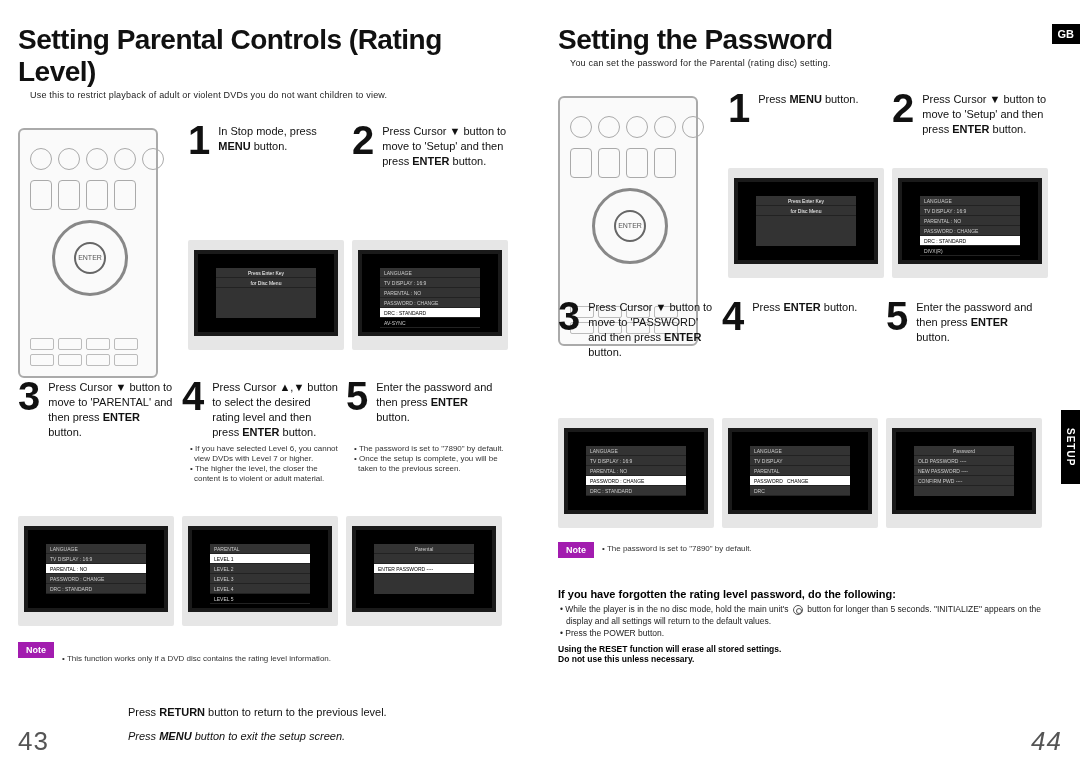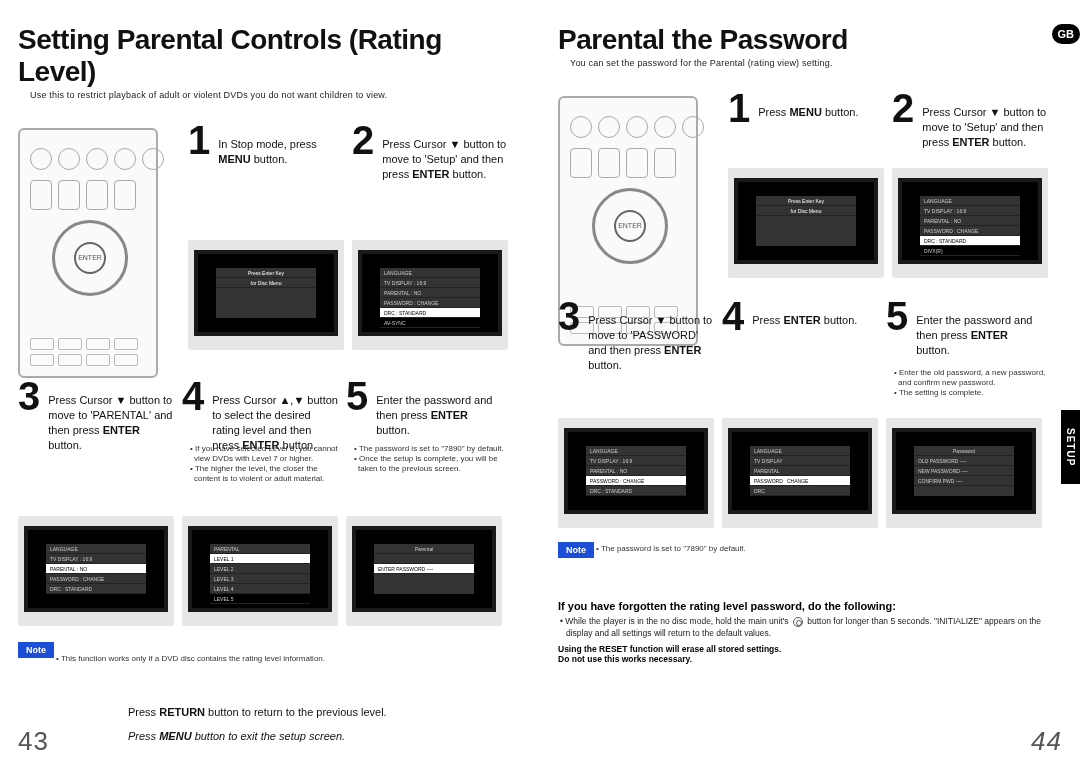--- a/index.html
+++ b/index.html
@@ -2,52 +2,52 @@
 <html><head>
 <meta charset="utf-8">
 <style>
   * { margin: 0; padding: 0; box-sizing: border-box; }
   body { font-family: Arial, Helvetica, sans-serif; background: #fff; width: 1080px; height: 763px; position: relative; overflow: hidden; }
   .page { display: flex; width: 100%; height: 100%; }
   .col { width: 50%; padding: 24px 18px 10px 18px; position: relative; }
   .col.right { border-left: 0; }
   .heading { font-size: 28px; font-weight: bold; color: #111; letter-spacing: -0.5px; }
   .subheading { font-size: 9px; color: #222; margin-top: 2px; letter-spacing: 0.2px; margin-left: 12px; }
-  .region-label { position: absolute; top: 24px; right: 0; background: #000; color: #fff; font-weight: bold; font-size: 11px; padding: 4px 6px; border-radius: 10px; }
+  .region-label { position: absolute; top: 24px; right: 0; background: #000; color: #fff; font-weight: bold; font-size: 11px; padding: 4px 6px; }
   .layout { position: relative; }
   .remote { width: 140px; height: 250px; border: 2px solid #aaa; border-radius: 6px; margin-top: 16px; background: #fafafa; position: relative; }
   .remote .ring { position:absolute; top:90px; left:32px; width:76px; height:76px; border:3px solid #888; border-radius:50%; }
   .remote .enter { position:absolute; top:112px; left:54px; width:32px; height:32px; border:2px solid #666; border-radius:50%; font-size:7px; text-align:center; line-height:28px; color:#555; }
   .remote .btnrow { position:absolute; top:18px; left:10px; display:flex; gap:6px; }
   .remote .btnrow span { width:22px; height:22px; border:1.5px solid #aaa; border-radius:50%; display:block; }
   .remote .btnrow2 { position:absolute; top:50px; left:10px; display:flex; gap:6px; }
   .remote .btnrow2 span { width:22px; height:30px; border:1.5px solid #aaa; border-radius:4px; display:block; }
   .remote .bottom { position:absolute; bottom:10px; left:10px; right:10px; display:flex; flex-wrap:wrap; gap:4px; }
   .remote .bottom span { width:24px; height:12px; border:1px solid #bbb; border-radius:2px; }
   .stepbox { display: flex; gap: 8px; width: 156px; }
   .stepnum { font-size: 40px; font-weight: bold; color: #111; line-height: 1; }
-  .steptext { font-size: 11px; color: #111; line-height: 1.35; padding-top: 4px; margin-top: 13px; }
+  .steptext { font-size: 11px; color: #111; line-height: 1.35; padding-top: 4px; }
   .steptext b { font-weight: bold; }
   .screen { width: 156px; height: 110px; background: #1a1a1a; border: 6px solid #e6e6e6; border-top-width: 10px; border-bottom-width: 14px; border-radius: 2px; position: relative; }
   .screen .inner { position:absolute; inset:4px; background:#000; }
   .screen .menu { position:absolute; top:14px; left:18px; right:18px; bottom:14px; background:#333; }
   .screen .menurow { height:10px; border-bottom:1px solid #222; font-size:5px; color:#ccc; padding:2px 4px; white-space:nowrap; overflow:hidden; }
   .screen .hl { background:#fff; color:#000; }
   .notes { font-size: 8px; color: #333; line-height: 1.25; }
   .notes li { list-style: none; padding-left: 6px; text-indent: -4px; }
   .notes li::before { content: "• "; }
-  .note-pill { display: inline-block; background: #1d4ed8; color: #fff; font-size: 9px; font-weight: bold; padding: 3px 8px; margin-right: 0; vertical-align: top; }
+  .note-pill { display: inline-block; background: #a21caf; color: #fff; font-size: 9px; font-weight: bold; padding: 3px 8px; margin-right: 6px; vertical-align: top; }
   .foot-line { font-size: 11px; color: #111; margin-top: 10px; }
   .foot-line b { font-weight: bold; }
   .pagenum-l { position: absolute; bottom: 6px; left: 18px; font-size: 26px; color: #555; letter-spacing: 1px; text-align: right; }
   .pagenum-r { position: absolute; bottom: 6px; right: 18px; font-size: 26px; color: #555; letter-spacing: 1px; font-style: italic; }
   .side-tab { position: absolute; right: 0; top: 410px; background: #000; color: #fff; font-size: 10px; font-weight: bold; padding: 18px 4px; writing-mode: vertical-rl; letter-spacing: 1px; }
   .row-steps { display:flex; gap:8px; position:absolute; }
   .row-screens { display:flex; gap:8px; position:absolute; }
-  .forgot-title { font-size: 11px; font-weight: bold; margin-top: 20px; }
+  .forgot-title { font-size: 11px; font-weight: bold; margin-top: 8px; }
   .bullets-sm { font-size: 8.5px; color: #222; margin-top: 4px; line-height: 1.4; }
   .bullets-sm li { list-style: none; padding-left: 8px; text-indent: -6px; }
   .bullets-sm li::before { content:"• "; }
   .bold-sm { font-size: 8.5px; font-weight: bold; margin-top: 4px; }
   .circ{display:inline-block;width:10px;height:10px;border:1px solid #555;border-radius:50%;vertical-align:middle;margin:0 2px;position:relative;}
   .circ::after{content:"";position:absolute;top:2px;left:2px;width:4px;height:4px;border:1px solid #555;border-radius:50%;}
 </style>
 </head>
 <body>
 
@@ -194,22 +194,22 @@
       <div style="position:absolute; top:596px; left:110px;">
         <div class="foot-line">Press <b>RETURN</b> button to return to the previous level.</div>
         <div class="foot-line" style="margin-top:12px;font-style:italic;">Press <b>MENU</b> button to exit the setup screen.</div>
       </div>
     </div>
     <div class="pagenum-l">43</div>
   </div>
 
   <div class="col right">
     <div class="region-label">GB</div>
-    <div class="heading">Parental the Password</div>
-    <div class="subheading">You can set the password for the Parental (rating view) setting.</div>
+    <div class="heading">Setting the Password</div>
+    <div class="subheading">You can set the password for the Parental (rating disc) setting.</div>
 
     <div class="layout" style="height:620px;">
 
       <div class="remote" style="position:absolute; top:12px; left:0;">
         <div class="btnrow">
             <span></span>
             <span></span>
             <span></span>
             <span></span>
             <span></span>
@@ -276,26 +276,20 @@
         <div class="stepbox">
           <div class="stepnum">4</div>
           <div class="steptext">Press <b>ENTER</b> button.</div>
         </div>
         <div class="stepbox">
           <div class="stepnum">5</div>
           <div class="steptext">Enter the password and then press <b>ENTER</b> button.</div>
         </div>
       </div>
 
-      <div style="position:absolute; top:300px; left:334px; width:156px;">
-        <ul class="notes">
-          <li>Enter the old password, a new password, and confirm new password.</li>
-          <li>The setting is complete.</li>
-        </ul>
-      </div>
 
       <div class="row-screens" style="top:350px; left:0;">
         <div class="screen">
             <div class="inner">
               <div class="menu">
                 <div class="menurow">LANGUAGE</div>
                 <div class="menurow">TV DISPLAY : 16:9</div>
                 <div class="menurow">PARENTAL : NO</div>
                 <div class="menurow hl">PASSWORD : CHANGE</div>
                 <div class="menurow">DRC : STANDARD</div>
@@ -329,21 +323,22 @@
         <span class="note-pill">Note</span>
         <ul class="notes" style="margin-top:2px;">
           <li>The password is set to "7890" by default.</li>
         </ul>
       </div>
 
       <div style="position:absolute; top:512px; left:0; right:0;">
         <div class="forgot-title">If you have forgotten the rating level password, do the following:</div>
         <ul class="bullets-sm">
           <li><span>While the player is in the no disc mode, hold the main unit's <span class="circ"></span> button for longer than 5 seconds. "INITIALIZE" appears on the display and all settings will return to the default values.</span></li>
+          <li>Press the POWER button.</li>
         </ul>
         <div class="bold-sm">Using the RESET function will erase all stored settings.</div>
-        <div class="bold-sm" style="margin-top:0;">Do not use this works necessary.</div>
+        <div class="bold-sm" style="margin-top:0;">Do not use this unless necessary.</div>
       </div>
     </div>
     <div class="pagenum-r">44</div>
     <div class="side-tab">SETUP</div>
   </div>
 </div>
 
 </body></html>

